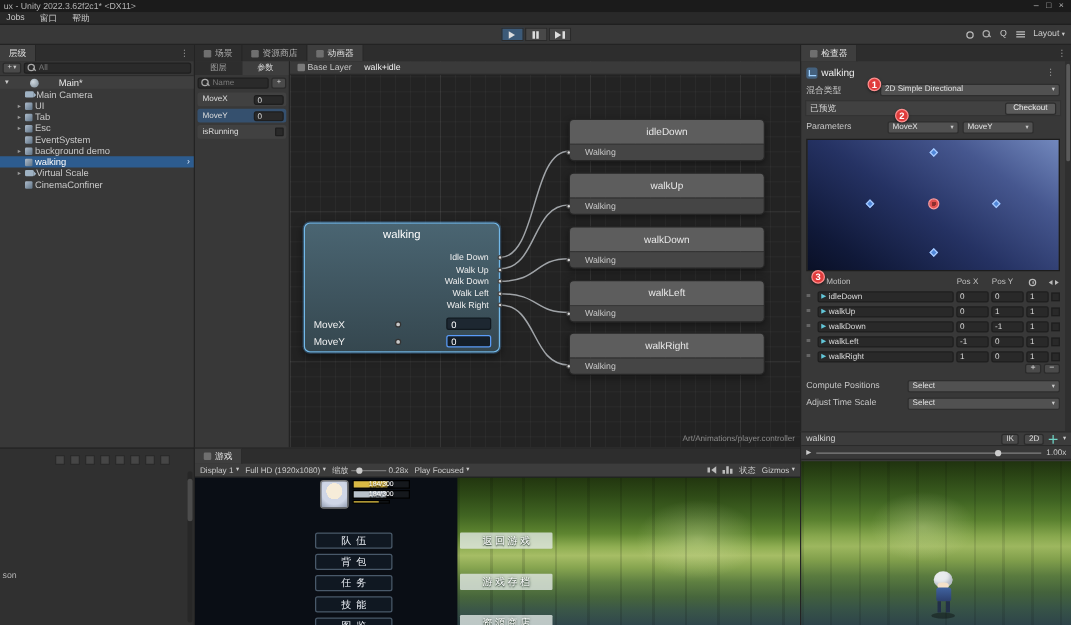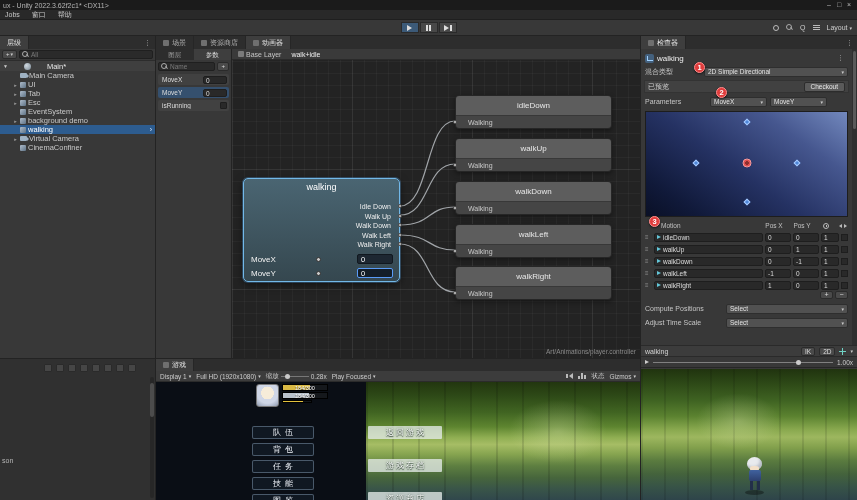--- a/index.html
+++ b/index.html
@@ -284,21 +284,21 @@
     </div>
     <div class="trow selected">
       <span class="arrow"></span>
       <span class="obj-icon"></span>
       <span>walking</span>
       <span class="pfx">›</span>
     </div>
     <div class="trow">
       <span class="arrow">▸</span>
       <span class="cam-icon"></span>
-      <span>Virtual Camera</span>
+      <span>Virtual Scale</span>
     </div>
     <div class="trow">
       <span class="arrow"></span>
       <span class="obj-icon"></span>
       <span>CinemaConfiner</span>
     </div>
   </div>
 
   <div class="bleft">
     <div class="bl-icons">

